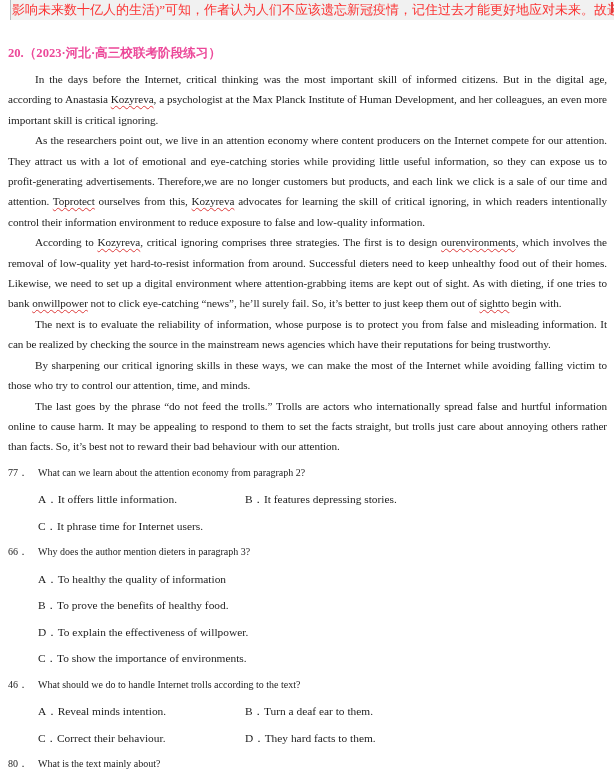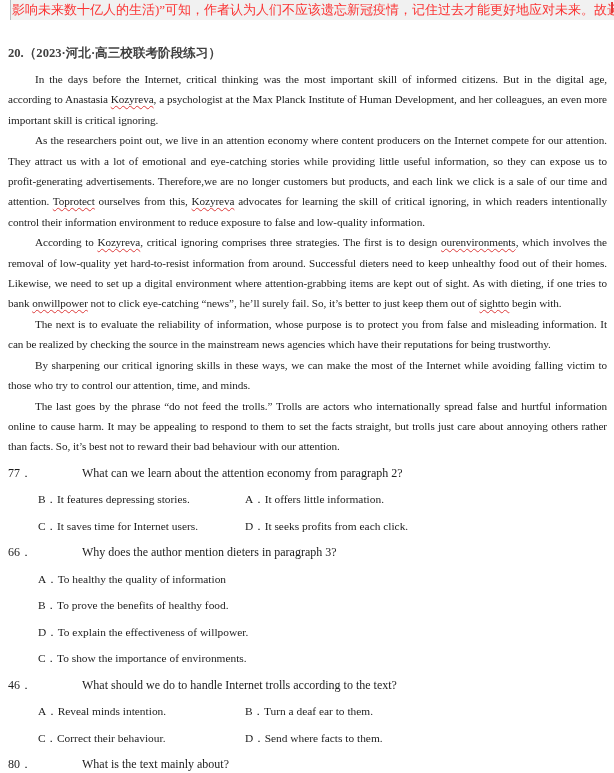--- a/index.html
+++ b/index.html
@@ -12,37 +12,37 @@
   .band{
     position:relative;margin-left:10px;height:20px;line-height:20px;
     background:#f1f1f1;border-left:1px solid #b9bec4;
     font-size:13px;white-space:nowrap;overflow:hidden;
     color:#fb3434;padding-left:1px;
     font-family:"Liberation Serif","DejaVu Sans",serif;
   }
   .red-mark{position:absolute;right:1px;top:2px;width:2px;height:11px;background:#e23b3b;}
   .content{padding:0 7px 0 8px;}
   .heading{
-    font-size:12.6px;font-weight:bold;margin:25px 0 7px 0;color:#404040;
+    font-size:12.6px;font-weight:bold;margin:25px 0 7px 0;color:#ec4899;
     font-family:"Liberation Serif","DejaVu Sans",serif;
   }
   .para{
     margin:0;font-size:11.2px;line-height:20.4px;letter-spacing:-0.08px;
     text-align:justify;text-indent:27px;color:#1c1c1c;
   }
   .wavy{
     text-decoration:underline;
     text-decoration-style:wavy;
     text-decoration-color:#dd3b3b;
     text-decoration-thickness:1px;
     text-underline-offset:2px;
     text-decoration-skip-ink:none;
   }
   .questions{margin-top:3px;}
-  .q-line{display:flex;font-size:12px;line-height:26.5px;gap:44px;}
+  .q-line{display:flex;font-size:10px;line-height:26.5px;}
   .q-num{flex:none;width:30px;}
   .opts{padding-left:30px;font-size:11.4px;}
   .opts.grid{display:grid;grid-template-columns:207px 1fr;}
   .opt{line-height:26.5px;white-space:nowrap;}
   .opt-label{display:inline-block;min-width:18px;}
 </style>
 </head>
 <body>
 
 <div class="page">
@@ -63,44 +63,43 @@
         <p class="para"><span>By sharpening our critical ignoring skills in these ways, we can make the most of the Internet while avoiding falling victim to those who try to control our attention, time, and minds.</span></p>
         <p class="para"><span>The last goes by the phrase “do not feed the trolls.” Trolls are actors who internationally spread false and hurtful information online to cause harm. It may be appealing to respond to them to set the facts straight, but trolls just care about annoying others rather than facts. So, it’s best not to reward their bad behaviour with our attention.</span></p>
       </div>
 
     <div class="questions">
         <div class="q-line">
           <span class="q-num">77．</span>
           <span class="q-text">What can we learn about the attention economy from paragraph 2?</span>
         </div>
         <div class="opts grid">
+          <div class="opt"><span class="opt-label">A．</span><span>It offers little information.</span></div>
           <div class="opt"><span class="opt-label">B．</span><span>It features depressing stories.</span></div>
-          <div class="opt"><span class="opt-label">A．</span><span>It offers little information.</span></div>
-          <div class="opt"><span class="opt-label">C．</span><span>It saves time for Internet users.</span></div>
-          <div class="opt"><span class="opt-label">D．</span><span>It seeks profits from each click.</span></div>
+          <div class="opt"><span class="opt-label">C．</span><span>It phrase time for Internet users.</span></div>
         </div>
         <div class="q-line">
           <span class="q-num">66．</span>
           <span class="q-text">Why does the author mention dieters in paragraph 3?</span>
         </div>
         <div class="opts list">
           <div class="opt"><span class="opt-label">A．</span><span>To healthy the quality of information</span></div>
           <div class="opt"><span class="opt-label">B．</span><span>To prove the benefits of healthy food.</span></div>
           <div class="opt"><span class="opt-label">D．</span><span>To explain the effectiveness of willpower.</span></div>
           <div class="opt"><span class="opt-label">C．</span><span>To show the importance of environments.</span></div>
         </div>
         <div class="q-line">
           <span class="q-num">46．</span>
           <span class="q-text">What should we do to handle Internet trolls according to the text?</span>
         </div>
         <div class="opts grid">
           <div class="opt"><span class="opt-label">A．</span><span>Reveal minds intention.</span></div>
           <div class="opt"><span class="opt-label">B．</span><span>Turn a deaf ear to them.</span></div>
           <div class="opt"><span class="opt-label">C．</span><span>Correct their behaviour.</span></div>
-          <div class="opt"><span class="opt-label">D．</span><span>Send where facts to them.</span></div>
+          <div class="opt"><span class="opt-label">D．</span><span>They hard facts to them.</span></div>
         </div>
         <div class="q-line">
           <span class="q-num">80．</span>
           <span class="q-text">What is the text mainly about?</span>
         </div>
       </div>
   </div>
 
 </div>
 

